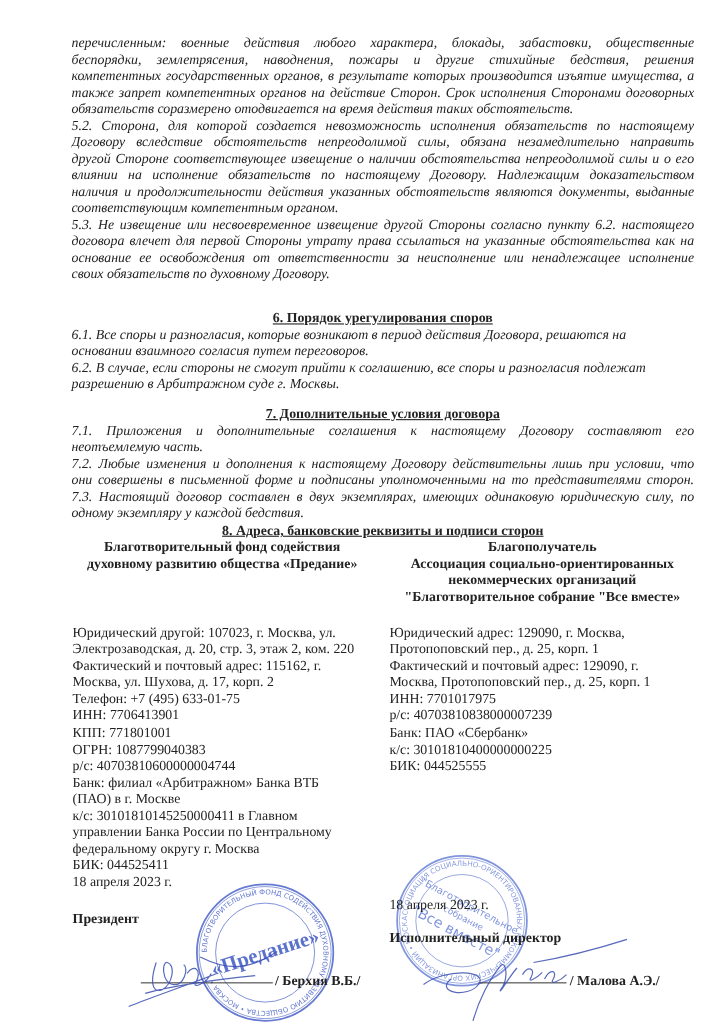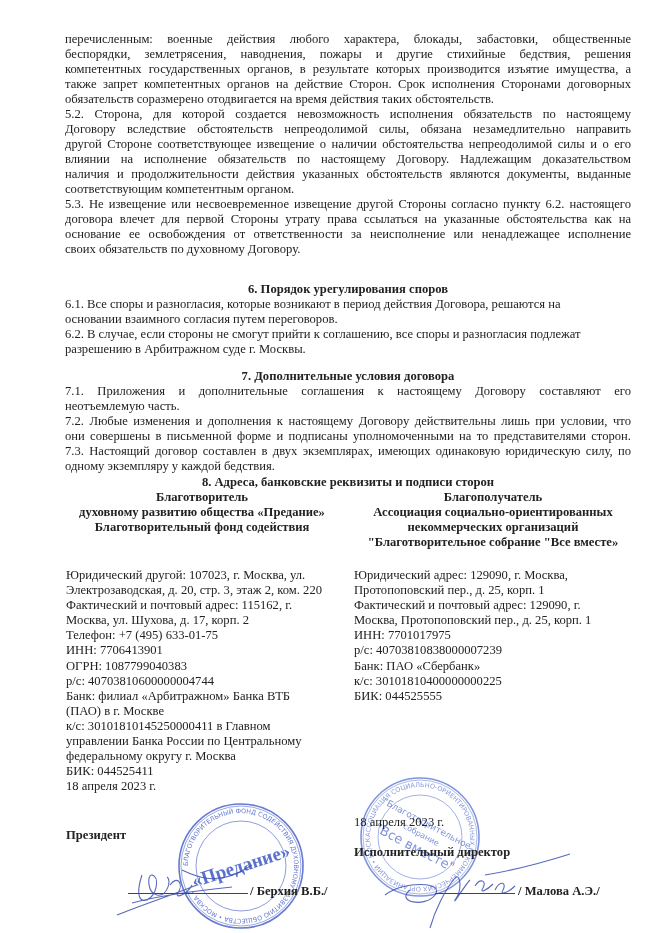--- a/index.html
+++ b/index.html
@@ -1,20 +1,20 @@
 <!DOCTYPE html>
 <html><head>
   <meta charset="utf-8">
   <style>
     html, body { margin: 0; padding: 0; background: #ffffff; }
     body { width: 660px; height: 933px; position: relative; overflow: hidden; font-family: "Liberation Serif", "DejaVu Serif", serif; color: #222; }
     .page { position: absolute; left: 0; top: 0; width: 660px; height: 933px; }
-    .line { position: absolute; left: 65px; width: 566px; font-size: 12.6px; line-height: 15px; white-space: nowrap; }
+    .line { position: absolute; left: 65px; width: 566px; font-size: 12.6px; line-height: 15px; white-space: nowrap; font-style: italic; }
     .just { text-align: justify; text-align-last: justify; white-space: normal; height: 15px; overflow: hidden; }
-    .head { position: absolute; left: 65px; width: 566px; text-align: center; font-weight: bold; font-size: 12.6px; line-height: 15px; }
+    .head { position: absolute; left: 65px; width: 566px; text-align: center; font-weight: bold; font-size: 12.6px; line-height: 15px; text-decoration: underline; }
     .col { position: absolute; font-size: 12.6px; line-height: 15.1px; }
     .col .l { white-space: nowrap; }
     .party-head { position: absolute; text-align: center; font-weight: bold; font-size: 12.6px; line-height: 15px; }
     .bold { font-weight: bold; }
     .stamp { position: absolute; }
     .sig { position: absolute; }
     .sigline { position: absolute; height: 0; border-top: 1px solid #444; }
   </style>
 </head>
 <body>
@@ -53,39 +53,39 @@
     <div class="line" style="top:399px">неотъемлемую часть.</div>
     <div class="line just" style="top:414px">7.2. Любые изменения и дополнения к настоящему Договору действительны лишь при условии, что</div>
     <div class="line just" style="top:429px">они совершены в письменной форме и подписаны уполномоченными на то представителями сторон.</div>
     <div class="line just" style="top:444px">7.3. Настоящий договор составлен в двух экземплярах, имеющих одинаковую юридическую силу, по</div>
     <div class="line" style="top:459px">одному экземпляру у каждой бедствия.</div>
   </div>
 
   <div class="head" style="top:475px">8. Адреса, банковские реквизиты и подписи сторон</div>
 
   <div class="party-head" style="left:62px; width:280px; top:490px">
-    <div>Благотворитель</div>
+    <div>Благотворительный фонд содействия</div>
     <div>духовному развитию общества «Предание»</div>
-    <div>Благотворительный фонд содействия</div>
   </div>
 
   <div class="party-head" style="left:348px; width:290px; top:490px">
     <div>Благополучатель</div>
     <div>Ассоциация социально-ориентированных</div>
     <div>некоммерческих организаций</div>
     <div>"Благотворительное собрание "Все вместе»</div>
   </div>
 
   <div class="col" style="left:66px; top:568px">
     <div class="l">Юридический другой: 107023, г. Москва, ул.</div>
     <div class="l">Электрозаводская, д. 20, стр. 3, этаж 2, ком. 220</div>
     <div class="l">Фактический и почтовый адрес: 115162, г.</div>
     <div class="l">Москва, ул. Шухова, д. 17, корп. 2</div>
     <div class="l">Телефон: +7 (495) 633-01-75</div>
     <div class="l">ИНН: 7706413901</div>
+    <div class="l">КПП: 771801001</div>
     <div class="l">ОГРН: 1087799040383</div>
     <div class="l">р/с: 40703810600000004744</div>
     <div class="l">Банк: филиал «Арбитражном» Банка ВТБ</div>
     <div class="l">(ПАО) в г. Москве</div>
     <div class="l">к/с: 30101810145250000411 в Главном</div>
     <div class="l">управлении Банка России по Центральному</div>
     <div class="l">федеральному округу г. Москва</div>
     <div class="l">БИК: 044525411</div>
     <div class="l">18 апреля 2023 г.</div>
   </div>

